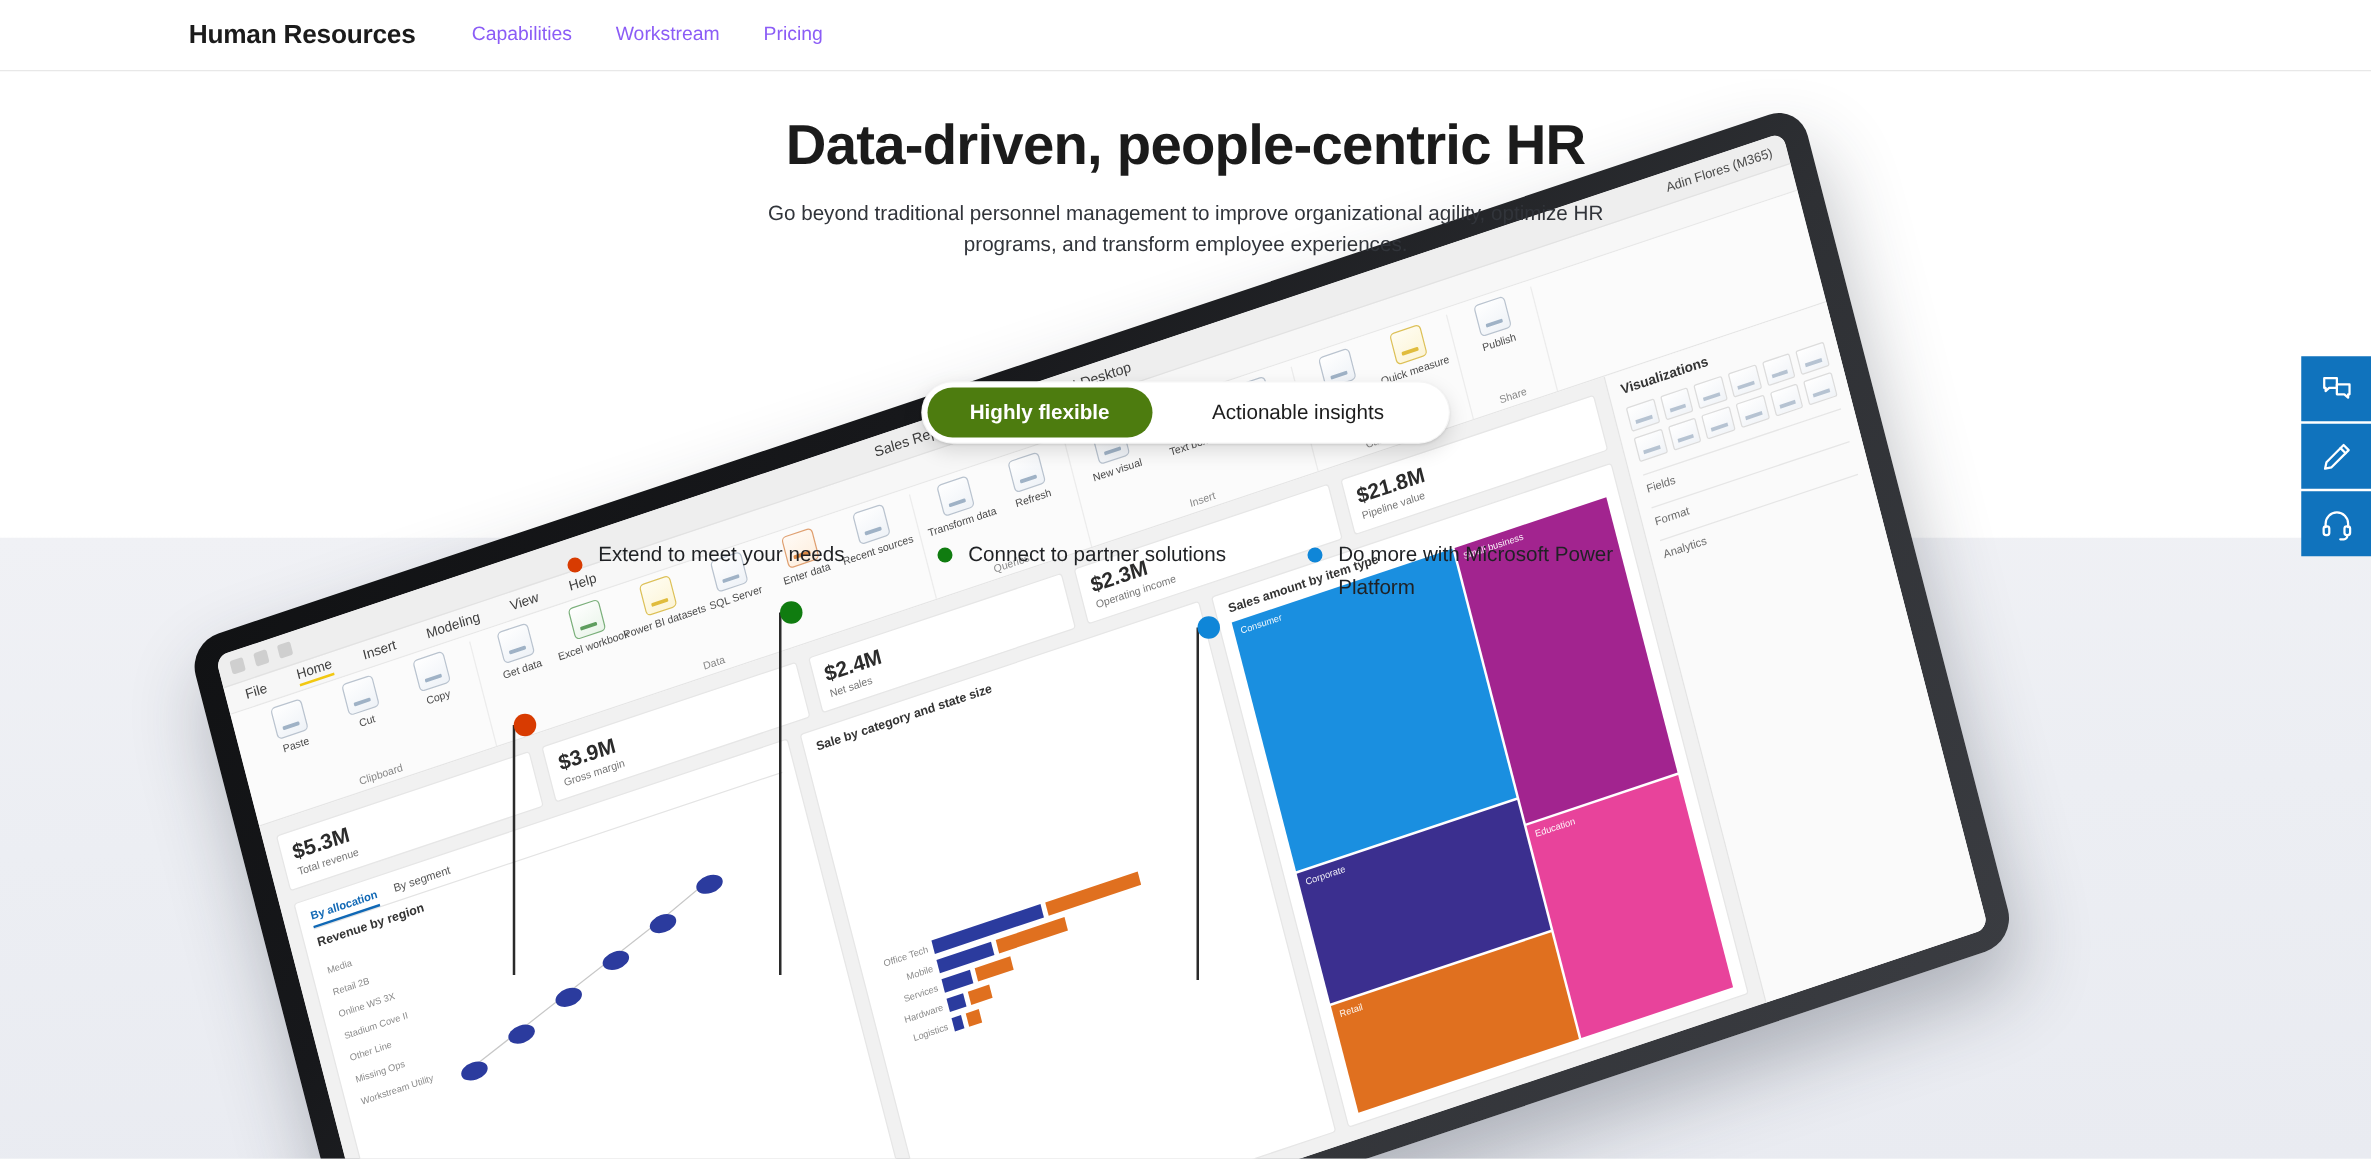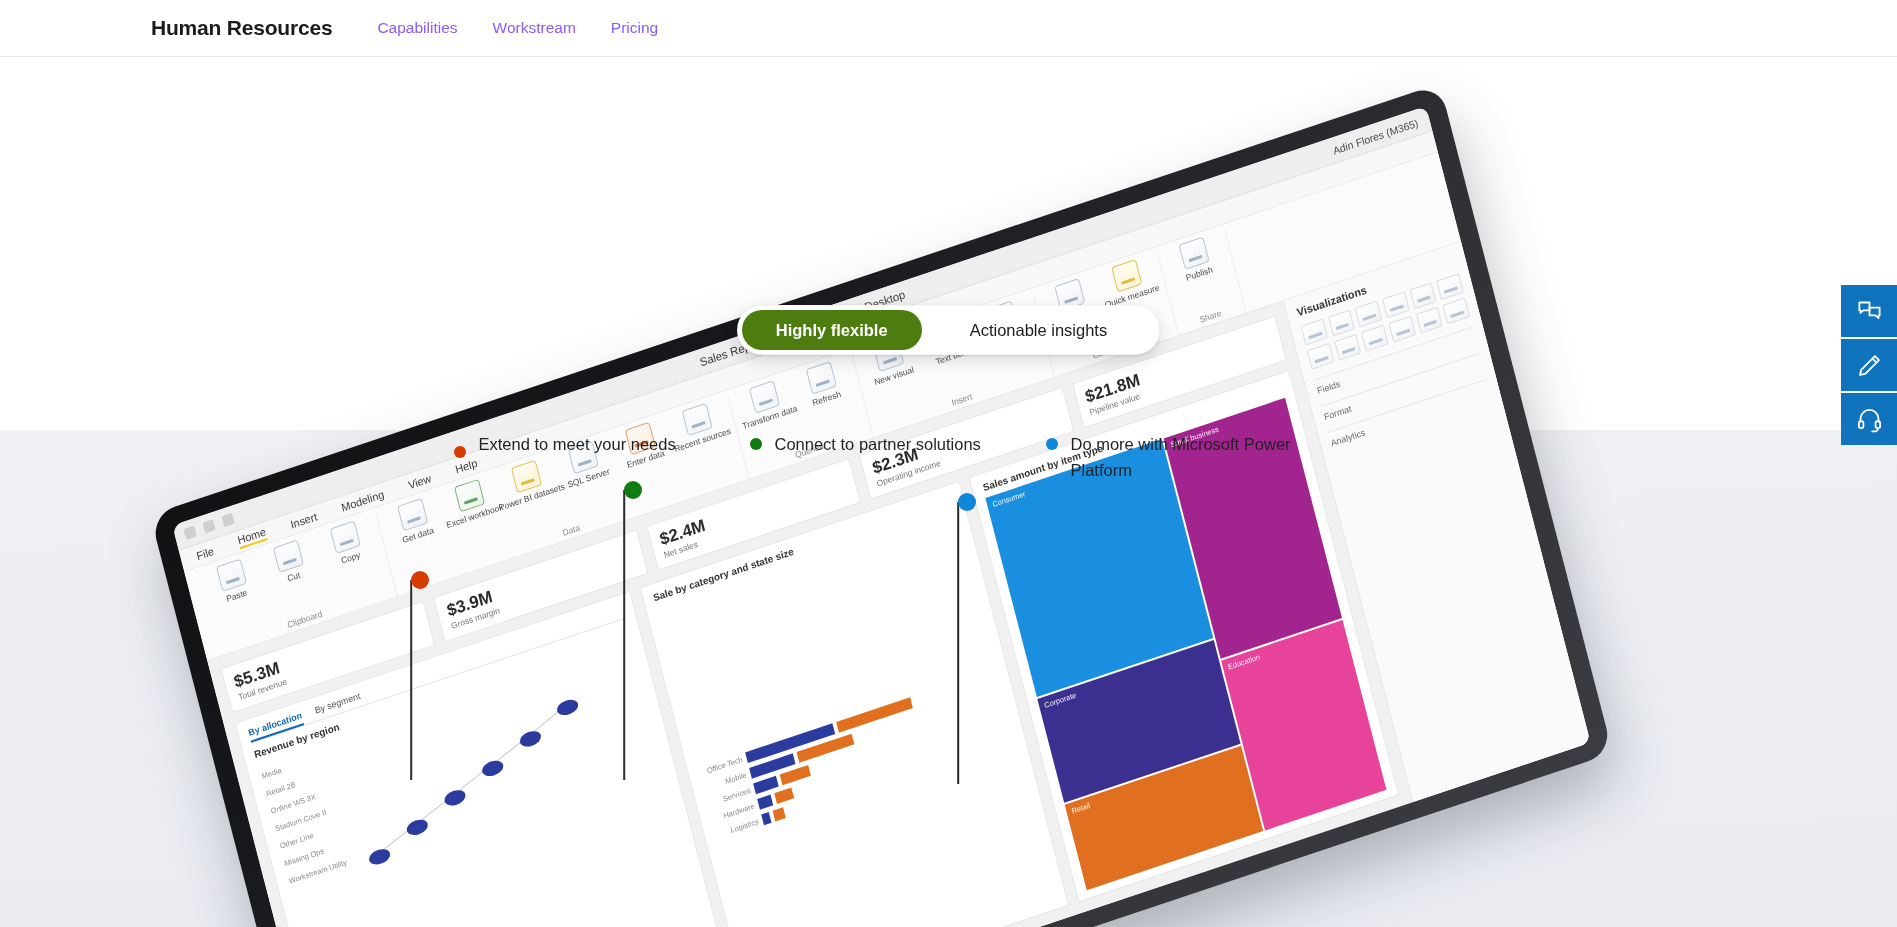--- a/index.html
+++ b/index.html
@@ -568,20 +568,24 @@
 
   <header class="site-header">
     <div class="brand">Human Resources</div>
     <nav class="nav-links">
       <a class="nav-link">Capabilities</a>
       <a class="nav-link">Workstream</a>
       <a class="nav-link">Pricing</a>
     </nav>
   </header>
 
+  <section class="hero">
+    <h1 class="hero-title">Data-driven, people-centric HR</h1>
+    <p class="hero-sub">Go beyond traditional personnel management to improve organizational agility, optimize HR programs, and transform employee experiences.</p>
+  </section>
 
   <div class="pill-wrap">
     <div class="pill">
       <button class="pill-tab t1 is-active">Highly flexible</button>
       <button class="pill-tab t3">Actionable insights</button>
     </div>
   </div>
 
   <div class="legend">
     <div class="legend-inner">

